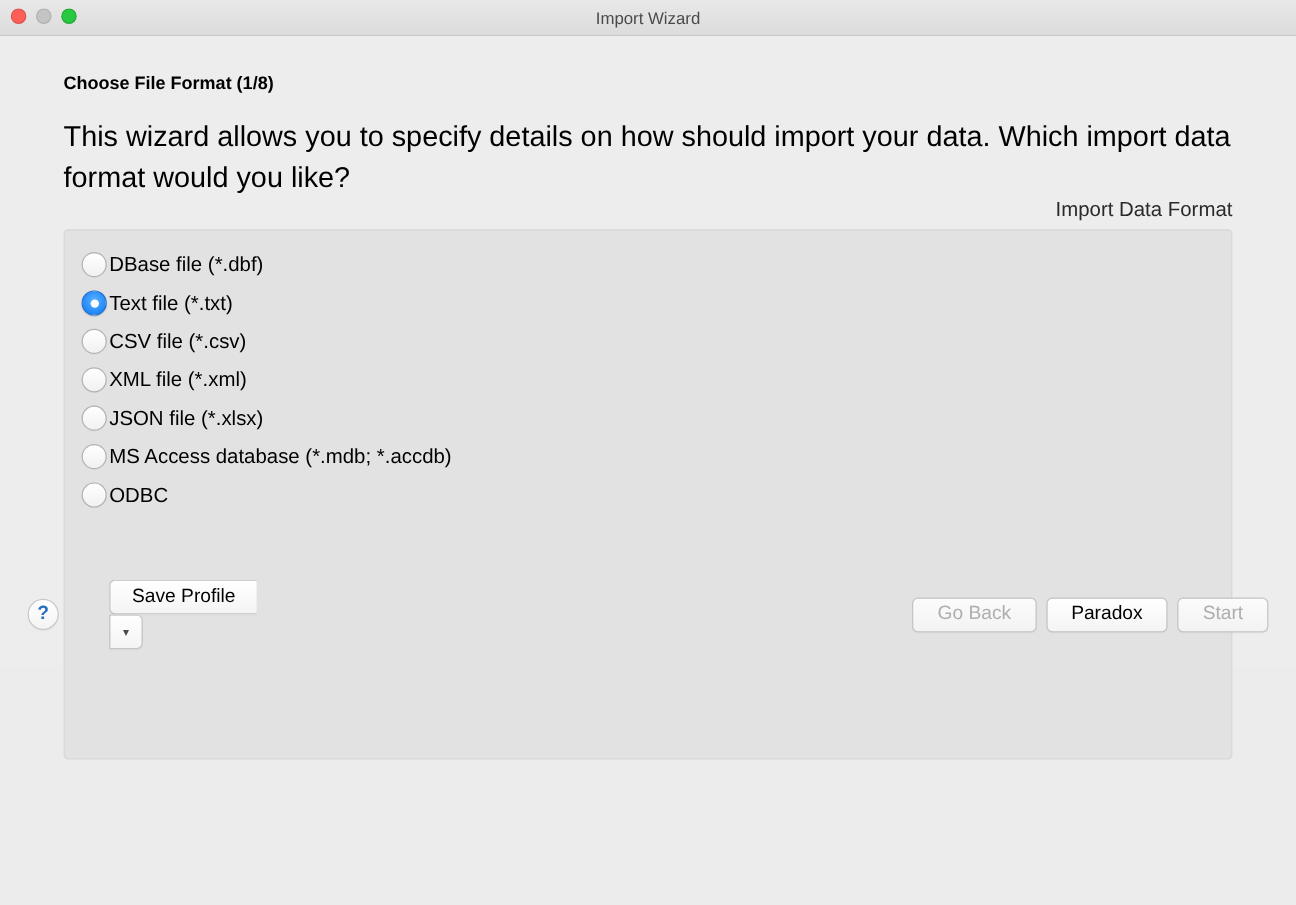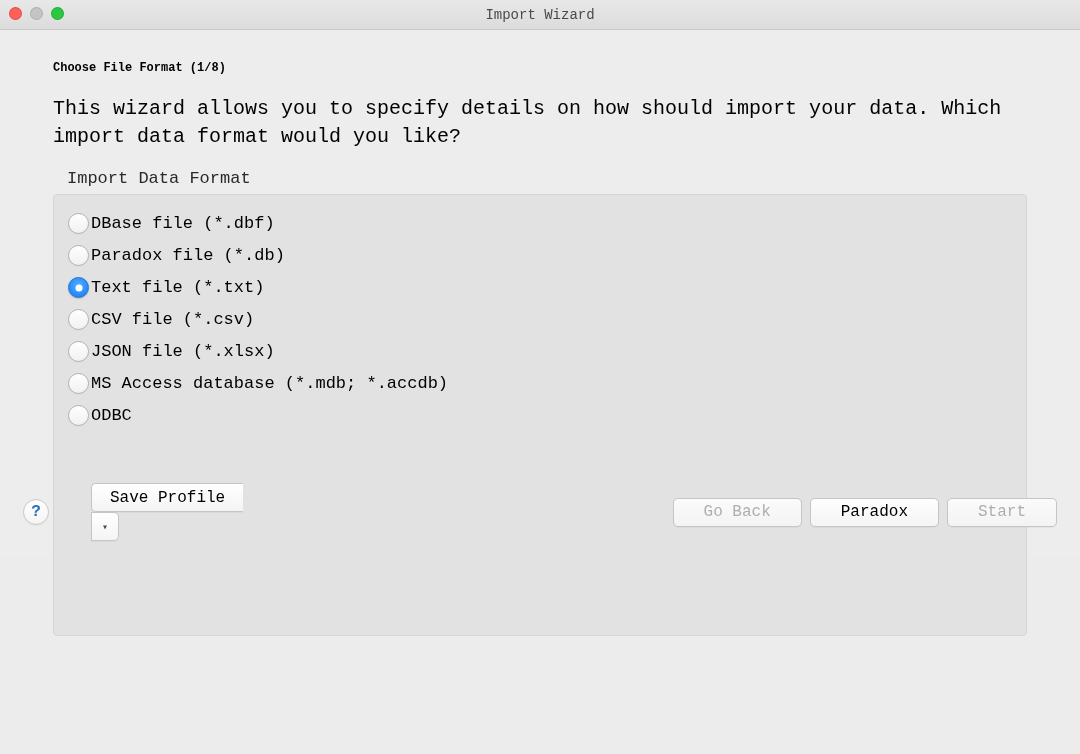--- a/index.html
+++ b/index.html
@@ -11,21 +11,20 @@
       color: #000;
       overflow: hidden;
       width: 1080px;
       height: 754px;
     }
     .window {
       width: 1080px;
       height: 556px;
       background: linear-gradient(to bottom, #ededed 0%, #ededed 100%);
       position: relative;
-      font-family: Liberation Mono, monospace;
     }
     .titlebar {
       height: 30px;
       background: linear-gradient(to bottom, #e8e8e8 0%, #dcdcdc 100%);
       border-bottom: 1px solid #c7c7c7;
       display: flex;
       align-items: center;
       position: relative;
     }
     .traffic-lights {
@@ -45,35 +44,36 @@
     .tl-zoom  { background: #28c840; border: 0.5px solid rgba(0,0,0,0.15); }
     .title {
       margin: 0 auto;
       font-size: 14px;
       color: #4a4a4a;
     }
     .content {
       padding: 31px 53px 0 53px;
     }
     h1.page-title {
-      font-size: 12px;
+      font-size: 15px;
       font-weight: 700;
       margin: 0 0 10px 0;
       color: #000;
     }
     .desc {
-      font-size: 20px;
+      font-size: 24px;
       line-height: 1.4;
       margin: 20px 0 0 0;
       color: #000;
     }
     .group-label {
       font-size: 17px;
       color: #2a2a2a;
-      margin: 18px 0 6px 14px;
+      margin: 0 0 6px 14px;
+      text-align: right;
     }
     .panel {
       background: #e2e2e2;
       border: 1px solid #d6d6d6;
       border-radius: 4px;
       margin: 0 0 0 0;
       padding: 18px 14px 14px 14px;
       height: 442px;
     }
     .options {
@@ -142,21 +142,21 @@
       cursor: pointer;
       box-shadow: 0 1px 0 rgba(0,0,0,0.04);
     }
     .btn {
       height: 29px;
       background: linear-gradient(to bottom, #ffffff, #f4f4f4);
       border: 1px solid #c5c5c5;
       border-radius: 5px;
       font-size: 16px;
       color: #000;
-      padding: 0 30px;
+      padding: 0 20px;
       display: inline-flex;
       align-items: center;
       justify-content: center;
       cursor: pointer;
       box-shadow: 0 1px 0 rgba(0,0,0,0.03);
     }
     .btn.disabled {
       color: #aeaeae;
       cursor: default;
       background: linear-gradient(to bottom, #fbfbfb, #f3f3f3);
@@ -208,30 +208,30 @@
     <div class="group-label">Import Data Format</div>
 
     <div class="panel">
       <div class="options" id="options-container">
 
       <label class="opt">
             <span class="radio"></span>
             <span class="label">DBase file (*.dbf)</span>
           </label>
           <label class="opt">
-            <span class="radio"></span>
-            <span class="label">Paradox file (*.db)</span>
-          </label>
-          <label class="opt">
             <span class="radio selected"></span>
             <span class="label">Text file (*.txt)</span>
           </label>
           <label class="opt">
             <span class="radio"></span>
             <span class="label">CSV file (*.csv)</span>
+          </label>
+          <label class="opt">
+            <span class="radio"></span>
+            <span class="label">XML file (*.xml)</span>
           </label>
           <label class="opt">
             <span class="radio"></span>
             <span class="label">JSON file (*.xlsx)</span>
           </label>
           <label class="opt">
             <span class="radio"></span>
             <span class="label">MS Access database (*.mdb; *.accdb)</span>
           </label>
           <label class="opt">

